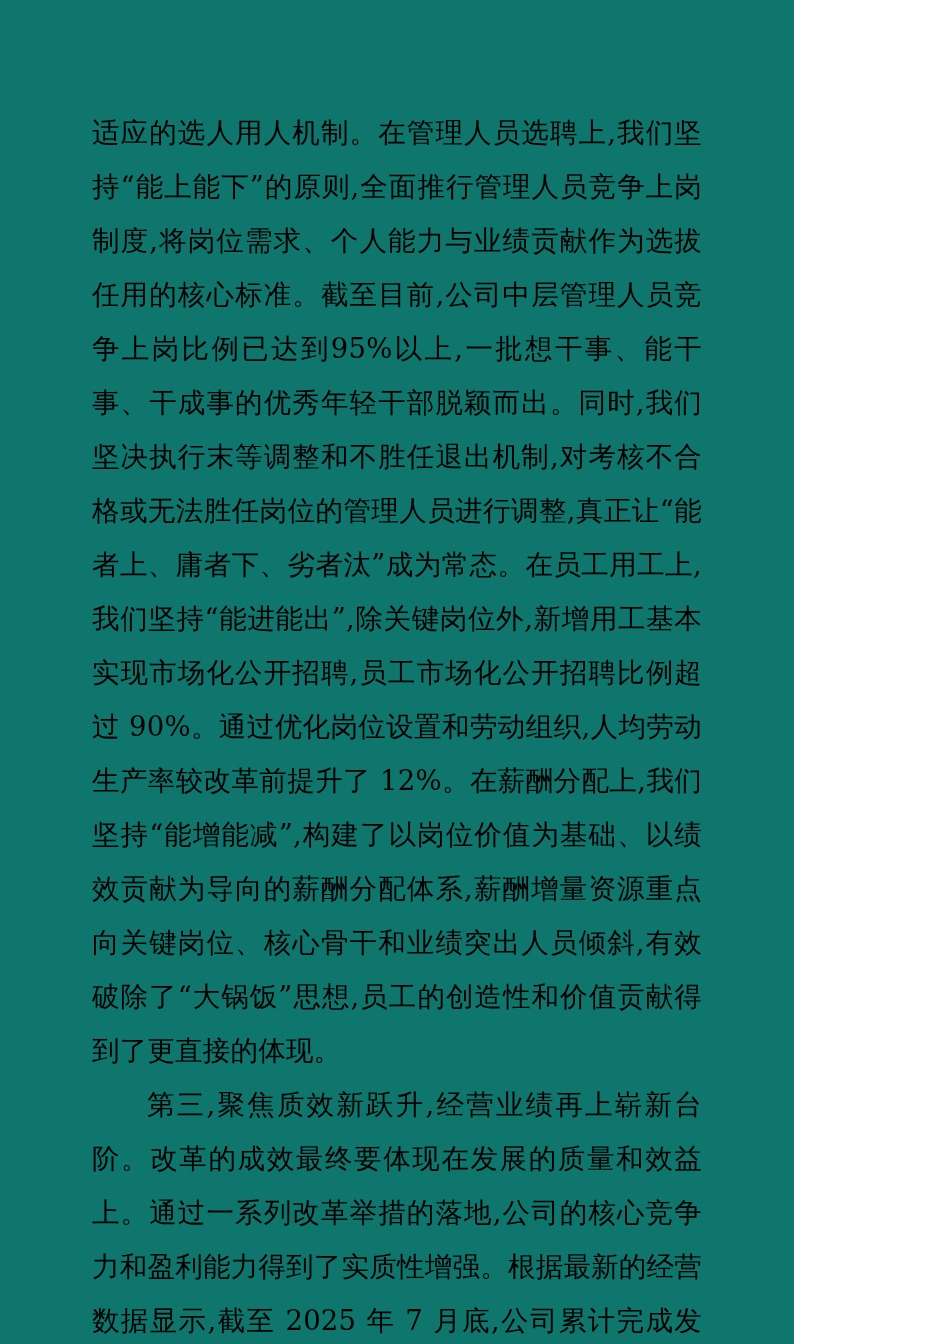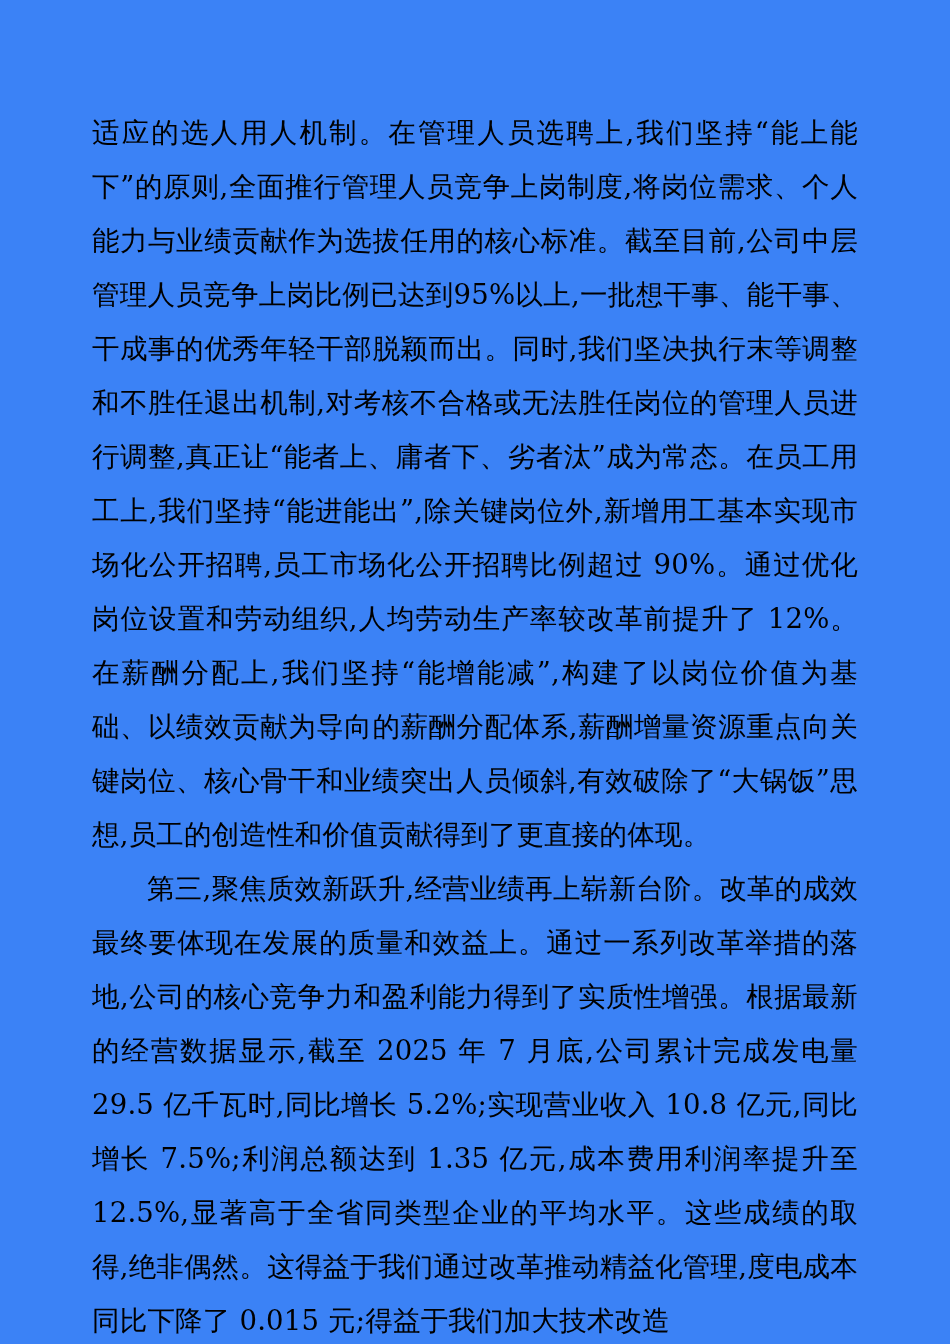--- a/index.html
+++ b/index.html
@@ -1,23 +1,23 @@
 <!DOCTYPE html>
 <html><head>
 <meta charset="utf-8">
 <style>
   html, body {
     margin: 0;
     padding: 0;
     background: #ffffff;
   }
   .page {
-    width: 950px;
+    width: 794px;
     height: 1344px;
-    background: #3b82f6;
+    background: #0f766e;
     position: relative;
     box-sizing: border-box;
     padding: 105px 92px 60px 92px;
     font-family: "DejaVu Serif", "Liberation Serif", serif;
     color: #000000;
     overflow: hidden;
   }
   .doc-body {
     font-size: 27.5px;
     line-height: 54px;

